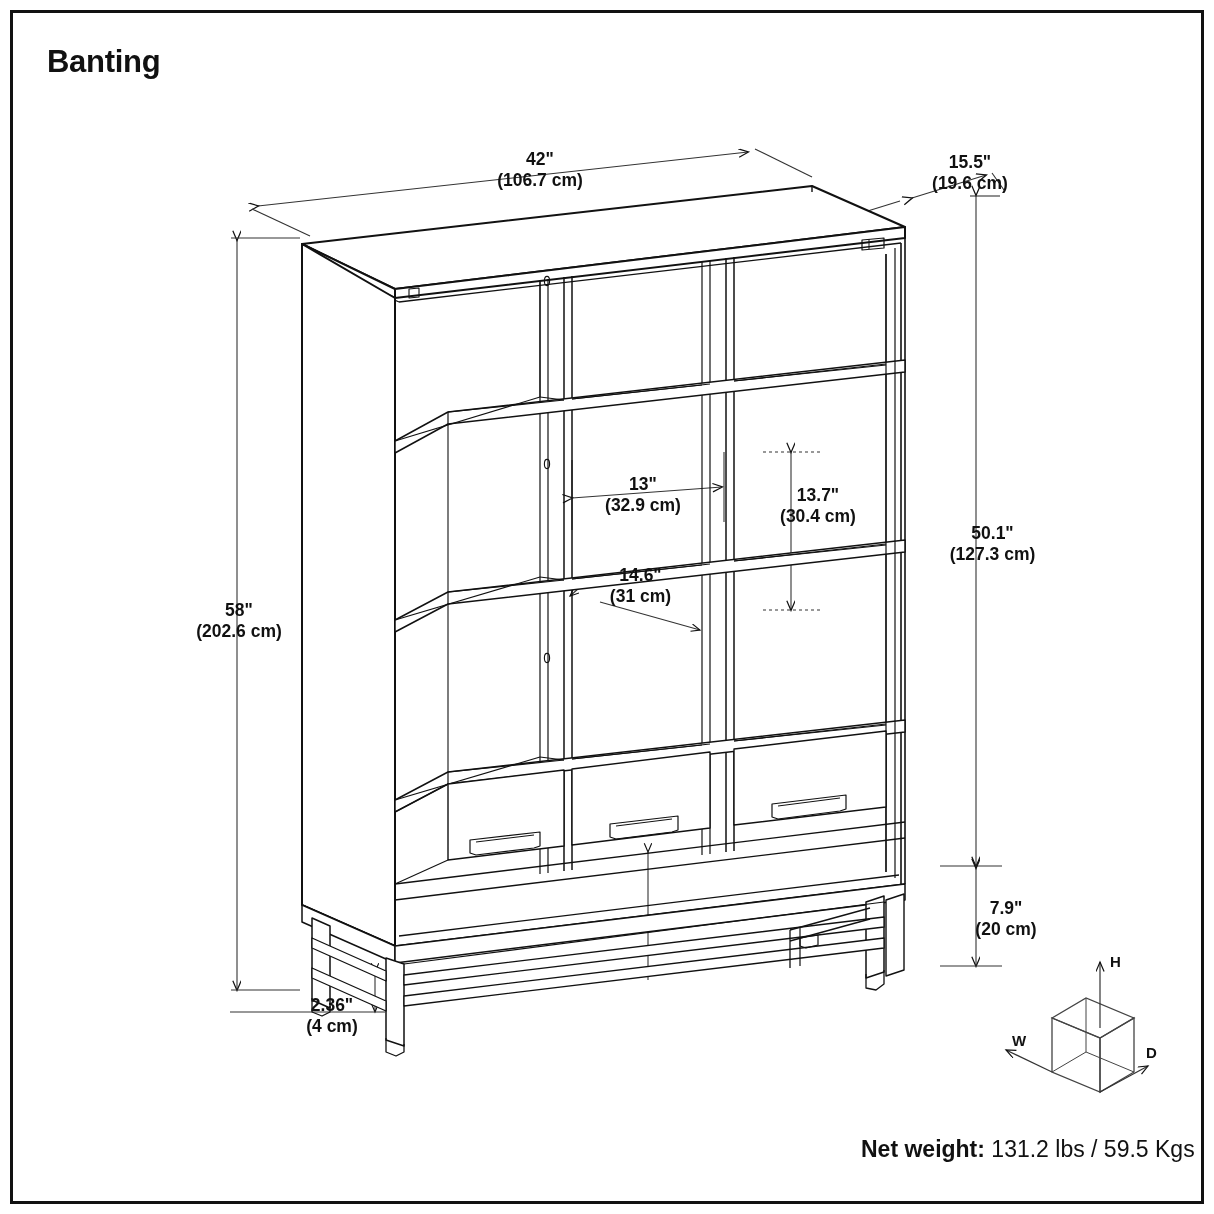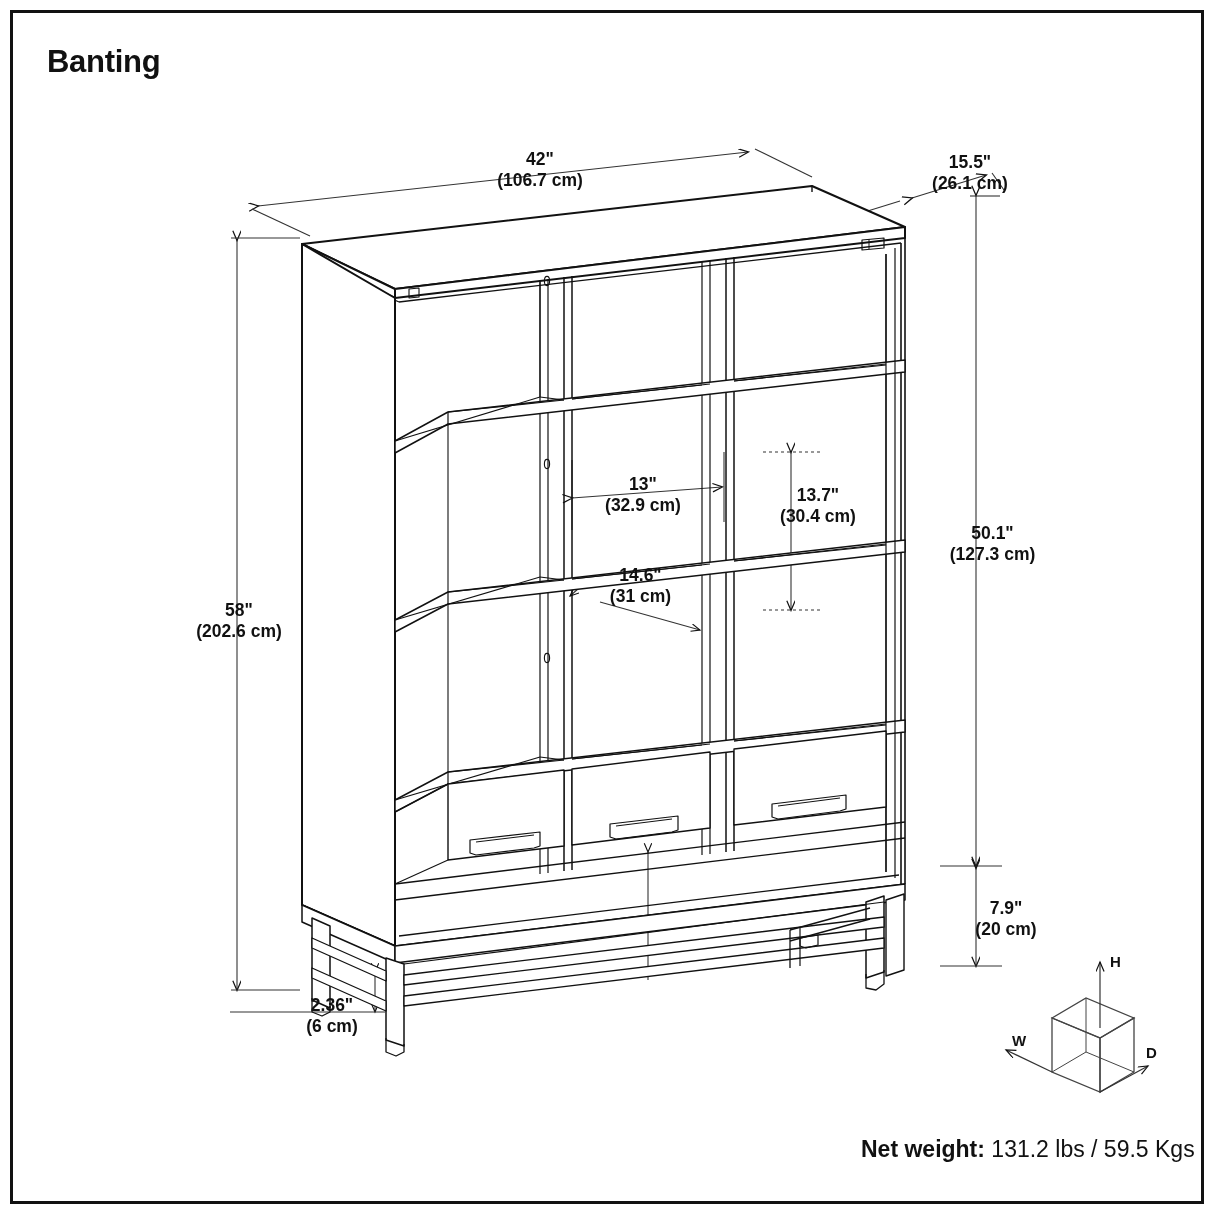--- a/index.html
+++ b/index.html
@@ -284,41 +284,41 @@
     </g>
   </svg>
 
   <div class="dimtext" style="left:470px; top:149px; width:140px;">
     <div>42"</div>
     <div>(106.7 cm)</div>
   </div>
 
   <div class="dimtext" style="left:900px; top:152px; width:140px;">
     <div>15.5"</div>
-    <div>(26.1 cm)</div>
+    <div>(19.6 cm)</div>
   </div>
 
   <div class="dimtext" style="left:168px; top:600px; width:142px;">
     <div>58"</div>
     <div>(202.6 cm)</div>
   </div>
 
   <div class="dimtext" style="left:920px; top:523px; width:145px;">
     <div>50.1"</div>
     <div>(127.3 cm)</div>
   </div>
 
   <div class="dimtext" style="left:946px; top:898px; width:120px;">
     <div>7.9"</div>
     <div>(20 cm)</div>
   </div>
 
   <div class="dimtext" style="left:272px; top:995px; width:120px;">
     <div>2.36"</div>
-    <div>(6 cm)</div>
+    <div>(4 cm)</div>
   </div>
 
   <div class="dimtext" style="left:578px; top:474px; width:130px;">
     <div>13"</div>
     <div>(32.9 cm)</div>
   </div>
 
   <div class="dimtext" style="left:748px; top:485px; width:140px;">
     <div>13.7"</div>
     <div>(30.4 cm)</div>

